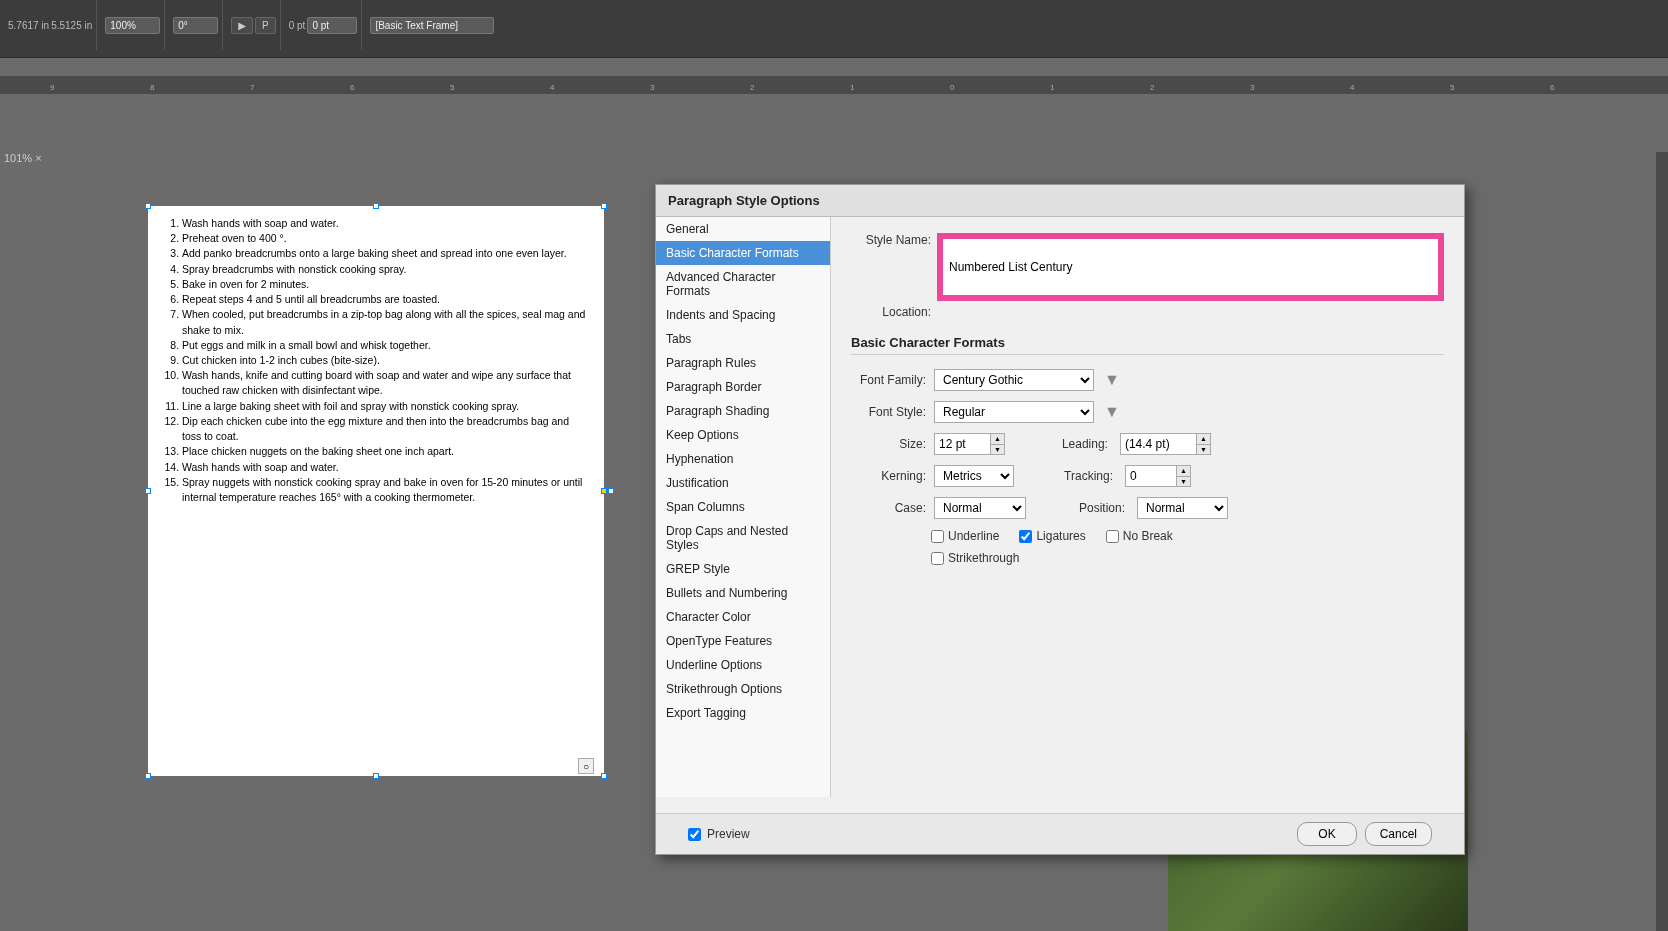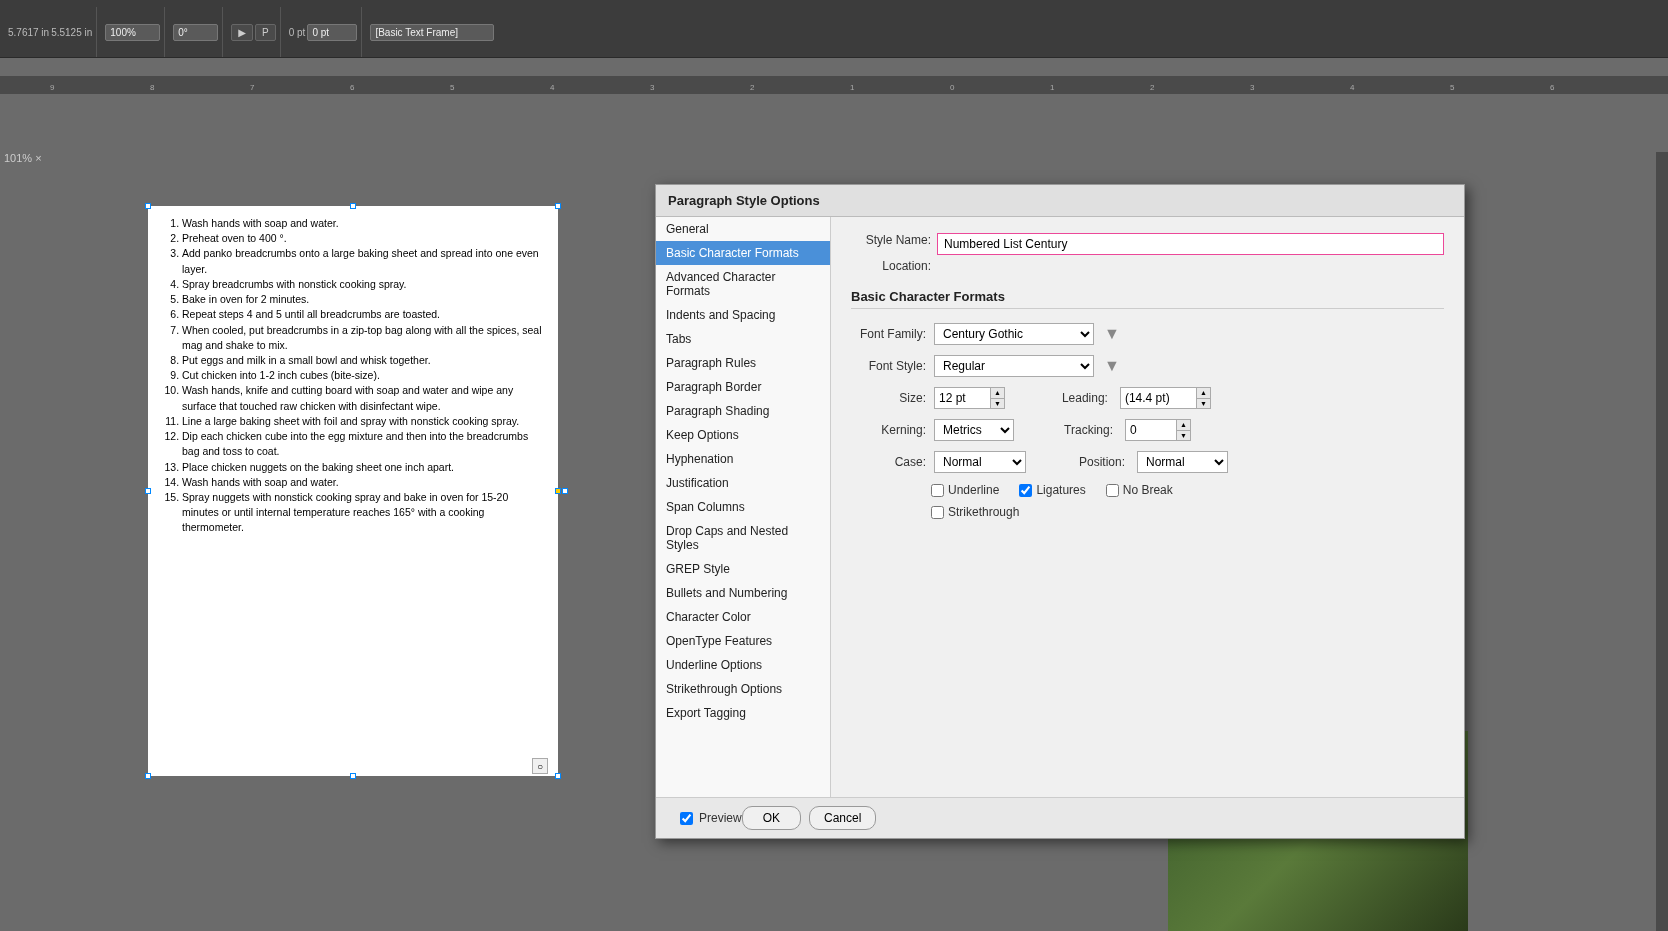--- a/index.html
+++ b/index.html
@@ -11,21 +11,21 @@
       height: 931px;
       overflow: hidden;
       position: relative;
     }
 
     
     .toolbar {
       background: #3c3c3c;
       height: 58px;
       display: flex;
-      align-items: flex-end;
+      align-items: flex-start;
       padding: 0 4px;
       gap: 4px;
       border-bottom: 1px solid #2a2a2a;
     }
     .toolbar-group {
       display: flex;
       align-items: center;
       gap: 2px;
       padding: 0 4px;
       border-right: 1px solid #555;
@@ -135,22 +135,22 @@
       gap: 6px;
     }
     .style-name-label {
       font-size: 12px;
       color: #333;
       min-width: 80px;
       text-align: right;
     }
     .style-name-input {
       flex: 1;
-      border: 1px solid #ec4899;
-      padding: 3px 6px;
+      border: 6px solid #ec4899;
+      padding: 21px 6px;
       font-size: 12px;
       background: white;
     }
 
     .location-row {
       display: flex;
       align-items: flex-start;
       margin-bottom: 16px;
       gap: 8px;
     }
@@ -212,24 +212,25 @@
       color: #333;
     }
     .checkbox-item input[type="checkbox"] {
       cursor: pointer;
     }
 
     
     .dialog-footer {
       display: flex;
       align-items: center;
-      justify-content: flex-start;
-      padding: 8px 24px;
+      justify-content: space-between;
+      padding: 8px 32px;
       border-top: 1px solid #ccc;
       background: #e8e8e8;
+      margin-top: 16px;
     }
     .preview-check {
       display: flex;
       align-items: center;
       gap: 6px;
       font-size: 12px;
       color: #333;
     }
     .footer-buttons {
       display: flex;
@@ -381,21 +382,21 @@
   <span class="ruler-number" style="left:1450px">5</span>
   <span class="ruler-number" style="left:1550px">6</span>
 </div>
 
 <div class="canvas-area">
 
   <div class="zoom-indicator">101% ×</div>
 
   <div style="position:absolute; top:130px; left:148px;">
 
-    <div style="position:relative; width:410px; height:570px;">
+    <div style="position:relative; width:456px; height:570px;">
 
       <div style="position:absolute; top:-3px; left:-3px; width:6px; height:6px; background:white; border:1px solid #0088ff;"></div>
       <div style="position:absolute; top:-3px; left:50%; transform:translateX(-50%); width:6px; height:6px; background:white; border:1px solid #0088ff;"></div>
       <div style="position:absolute; top:-3px; right:-3px; width:6px; height:6px; background:white; border:1px solid #0088ff;"></div>
       <div style="position:absolute; top:50%; right:-3px; transform:translateY(-50%); width:6px; height:6px; background:#ffcc00; border:1px solid #0088ff;"></div>
       <div style="position:absolute; bottom:-3px; right:-3px; width:6px; height:6px; background:white; border:1px solid #0088ff;"></div>
       <div style="position:absolute; bottom:-3px; left:50%; transform:translateX(-50%); width:6px; height:6px; background:white; border:1px solid #0088ff;"></div>
       <div style="position:absolute; bottom:-3px; left:-3px; width:6px; height:6px; background:white; border:1px solid #0088ff;"></div>
       <div style="position:absolute; top:50%; left:-3px; transform:translateY(-50%); width:6px; height:6px; background:white; border:1px solid #0088ff;"></div>
 

